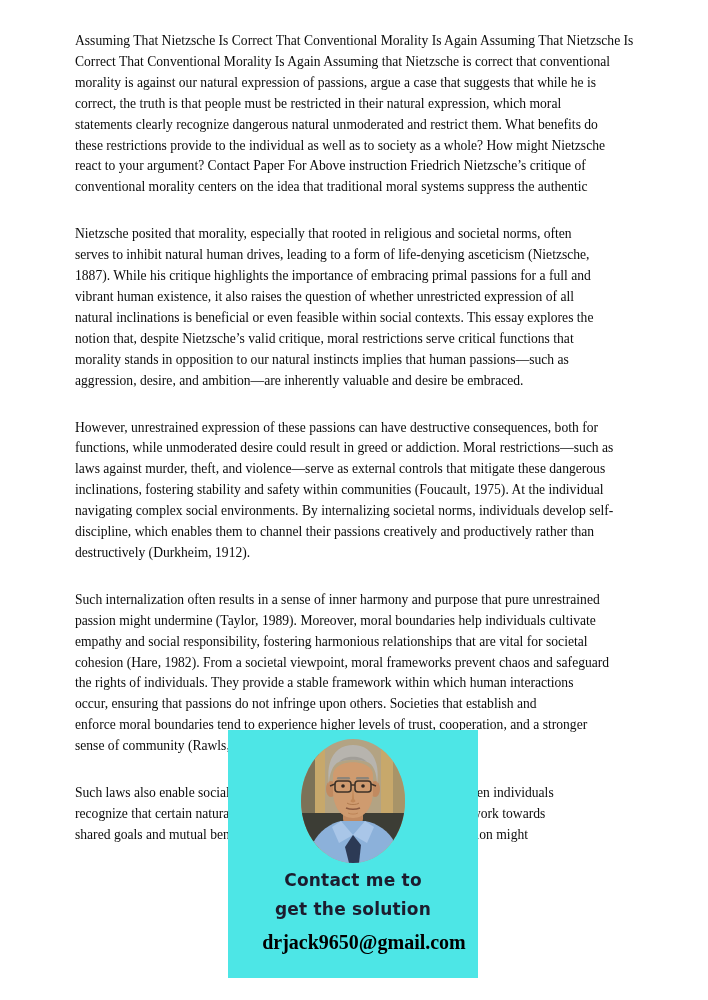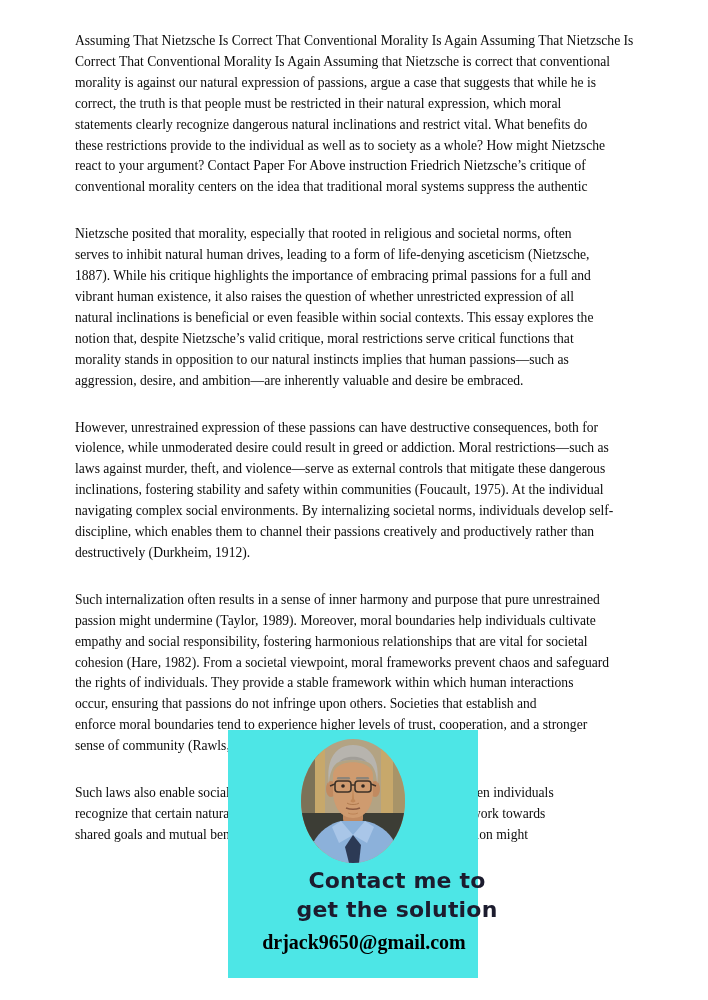--- a/index.html
+++ b/index.html
@@ -33,25 +33,24 @@
     left: 73px; top: 9px;
     width: 104px; height: 124px;
   }
   .card-title {
     position: absolute;
     top: 136px; left: 0;
     width: 100%;
     text-align: center;
     font-family: "DejaVu Sans", sans-serif;
     font-weight: bold;
-    font-size: 22px;
+    font-size: 17px;
     line-height: 29px;
     letter-spacing: 0.2px;
     color: #1c1c2e;
-    margin-left: 44px;
   }
   .card-email {
     position: absolute;
     top: 201px; left: 0;
     width: 100%;
     text-align: center;
     font-family: "Liberation Serif", serif;
     font-weight: bold;
     font-size: 20px;
     color: #000000;
@@ -60,38 +59,38 @@
 </style>
 </head>
 <body style="background: rgb(255, 255, 255);">
 
 <div class="doc" id="doc-root" style="color: rgb(11, 11, 11);">
     <div class="para">
       <div class="line">Assuming That Nietzsche Is Correct That Conventional Morality Is Again Assuming That Nietzsche Is</div>
       <div class="line">Correct That Conventional Morality Is Again Assuming that Nietzsche is correct that conventional</div>
       <div class="line">morality is against our natural expression of passions, argue a case that suggests that while he is</div>
       <div class="line">correct, the truth is that people must be restricted in their natural expression, which moral</div>
-      <div class="line">statements clearly recognize dangerous natural inclinations and restrict vital. What benefits do</div>
+      <div class="line">statements clearly recognize dangerous natural unmoderated and restrict them. What benefits do</div>
       <div class="line">these restrictions provide to the individual as well as to society as a whole? How might Nietzsche</div>
       <div class="line">react to your argument? Contact Paper For Above instruction Friedrich Nietzsche’s critique of</div>
       <div class="line">conventional morality centers on the idea that traditional moral systems suppress the authentic</div>
     </div>
     <div class="para">
       <div class="line">Nietzsche posited that morality, especially that rooted in religious and societal norms, often</div>
       <div class="line">serves to inhibit natural human drives, leading to a form of life-denying asceticism (Nietzsche,</div>
       <div class="line">1887). While his critique highlights the importance of embracing primal passions for a full and</div>
       <div class="line">vibrant human existence, it also raises the question of whether unrestricted expression of all</div>
       <div class="line">natural inclinations is beneficial or even feasible within social contexts. This essay explores the</div>
       <div class="line">notion that, despite Nietzsche’s valid critique, moral restrictions serve critical functions that</div>
       <div class="line">morality stands in opposition to our natural instincts implies that human passions—such as</div>
       <div class="line">aggression, desire, and ambition—are inherently valuable and desire be embraced.</div>
     </div>
     <div class="para">
       <div class="line">However, unrestrained expression of these passions can have destructive consequences, both for</div>
-      <div class="line">violence, while unmoderated desire could result in greed or addiction. Moral restrictions—such as</div>
+      <div class="line">functions, while unmoderated desire could result in greed or addiction. Moral restrictions—such as</div>
       <div class="line">laws against murder, theft, and violence—serve as external controls that mitigate these dangerous</div>
       <div class="line">inclinations, fostering stability and safety within communities (Foucault, 1975). At the individual</div>
       <div class="line">navigating complex social environments. By internalizing societal norms, individuals develop self-</div>
       <div class="line">discipline, which enables them to channel their passions creatively and productively rather than</div>
       <div class="line">destructively (Durkheim, 1912).</div>
     </div>
     <div class="para">
       <div class="line">Such internalization often results in a sense of inner harmony and purpose that pure unrestrained</div>
       <div class="line">passion might undermine (Taylor, 1989). Moreover, moral boundaries help individuals cultivate</div>
       <div class="line">empathy and social responsibility, fostering harmonious relationships that are vital for societal</div>

